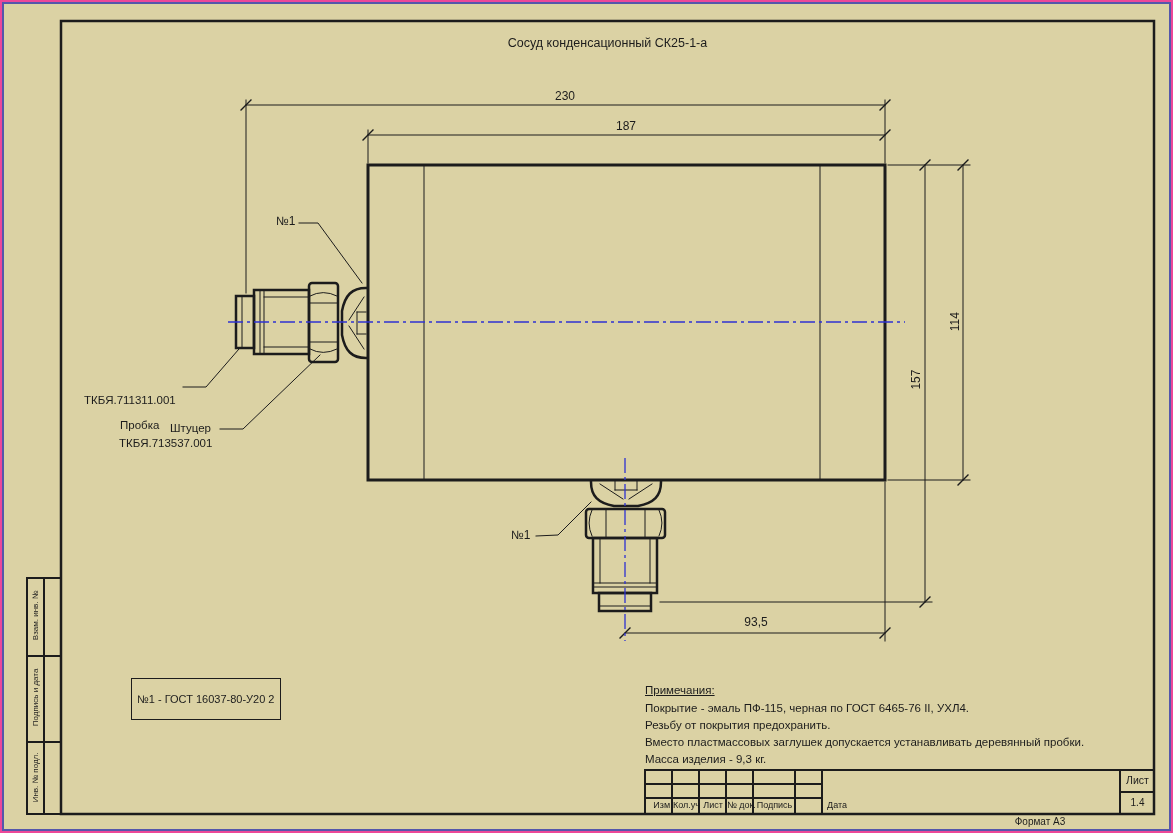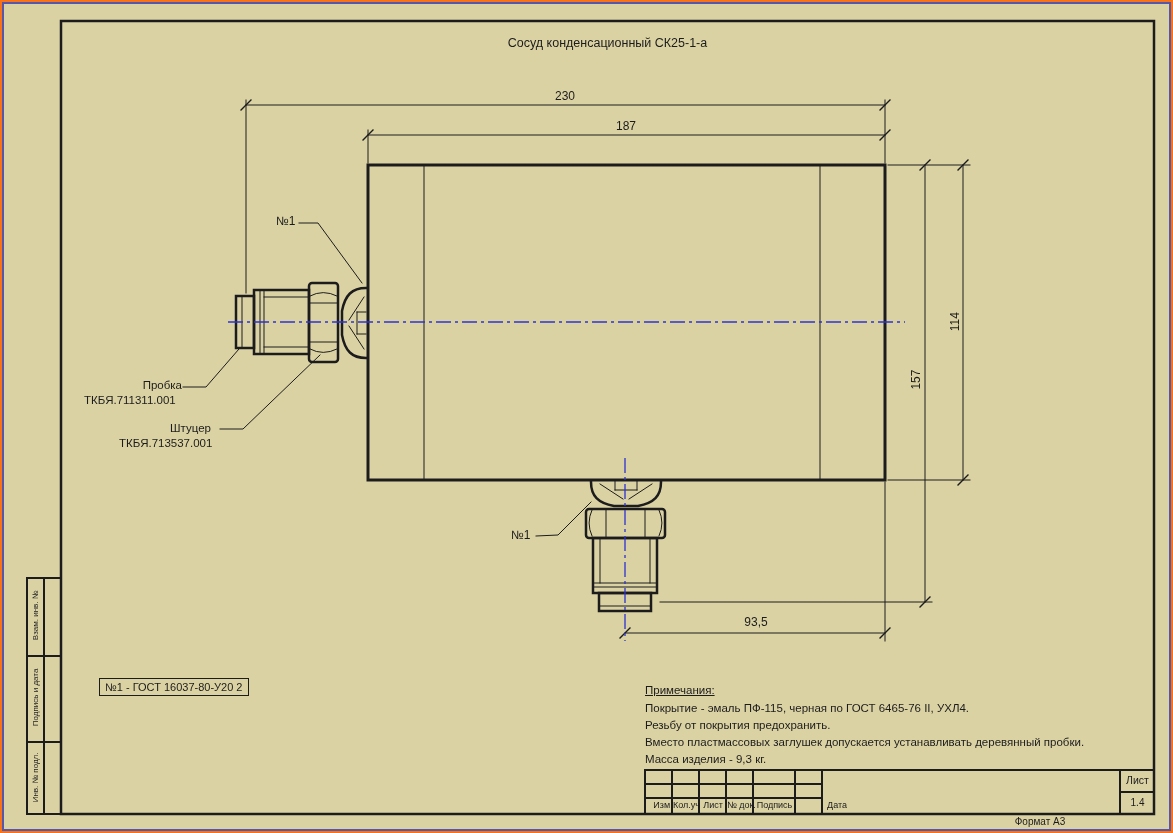--- a/index.html
+++ b/index.html
@@ -1,29 +1,29 @@
 <!DOCTYPE html>
 <html><head>
 <meta charset="utf-8">
 <style>
   html,body{margin:0;padding:0;}
   body{font-family:"Liberation Sans", sans-serif; background:#6b6b70;}
-  .sheet{position:relative; width:1173px; height:833px; background:#f97316; overflow:hidden;}
+  .sheet{position:relative; width:1173px; height:833px; background:#ec4899; overflow:hidden;}
   .paper{position:absolute; left:2px; top:2px; right:2px; bottom:2px;
          border:2px solid #5457ab; background:#dbd2a4;}
   svg{position:absolute; left:0; top:0;}
   .t{position:absolute; color:#1c1c1c; font-size:11.5px; line-height:1.1; white-space:nowrap;}
   .c{text-align:center;}
-  .r{text-align:right;}
+  .r{margin-top:40px;}
   .dim{font-size:12px;}
   .rot{transform:rotate(-90deg); transform-origin:center;}
   .title{font-size:12.5px;}
   .small{font-size:9px;}
   .tiny{font-size:8px;}
-  .boxed{border:1.5px solid #1c1c1c; padding:2px 5px; font-size:11px;}
+  .boxed{border:1.5px solid #1c1c1c; padding:14px 5px; font-size:11px;margin-left:32px;}
   .u{text-decoration:underline;}
 </style>
 </head>
 <body>
 
 <div class="sheet">
   <div class="paper"></div>
 
   <svg width="1173" height="833" viewBox="0 0 1173 833">
     <g stroke="#1c1c1c" fill="none" stroke-linecap="square">

